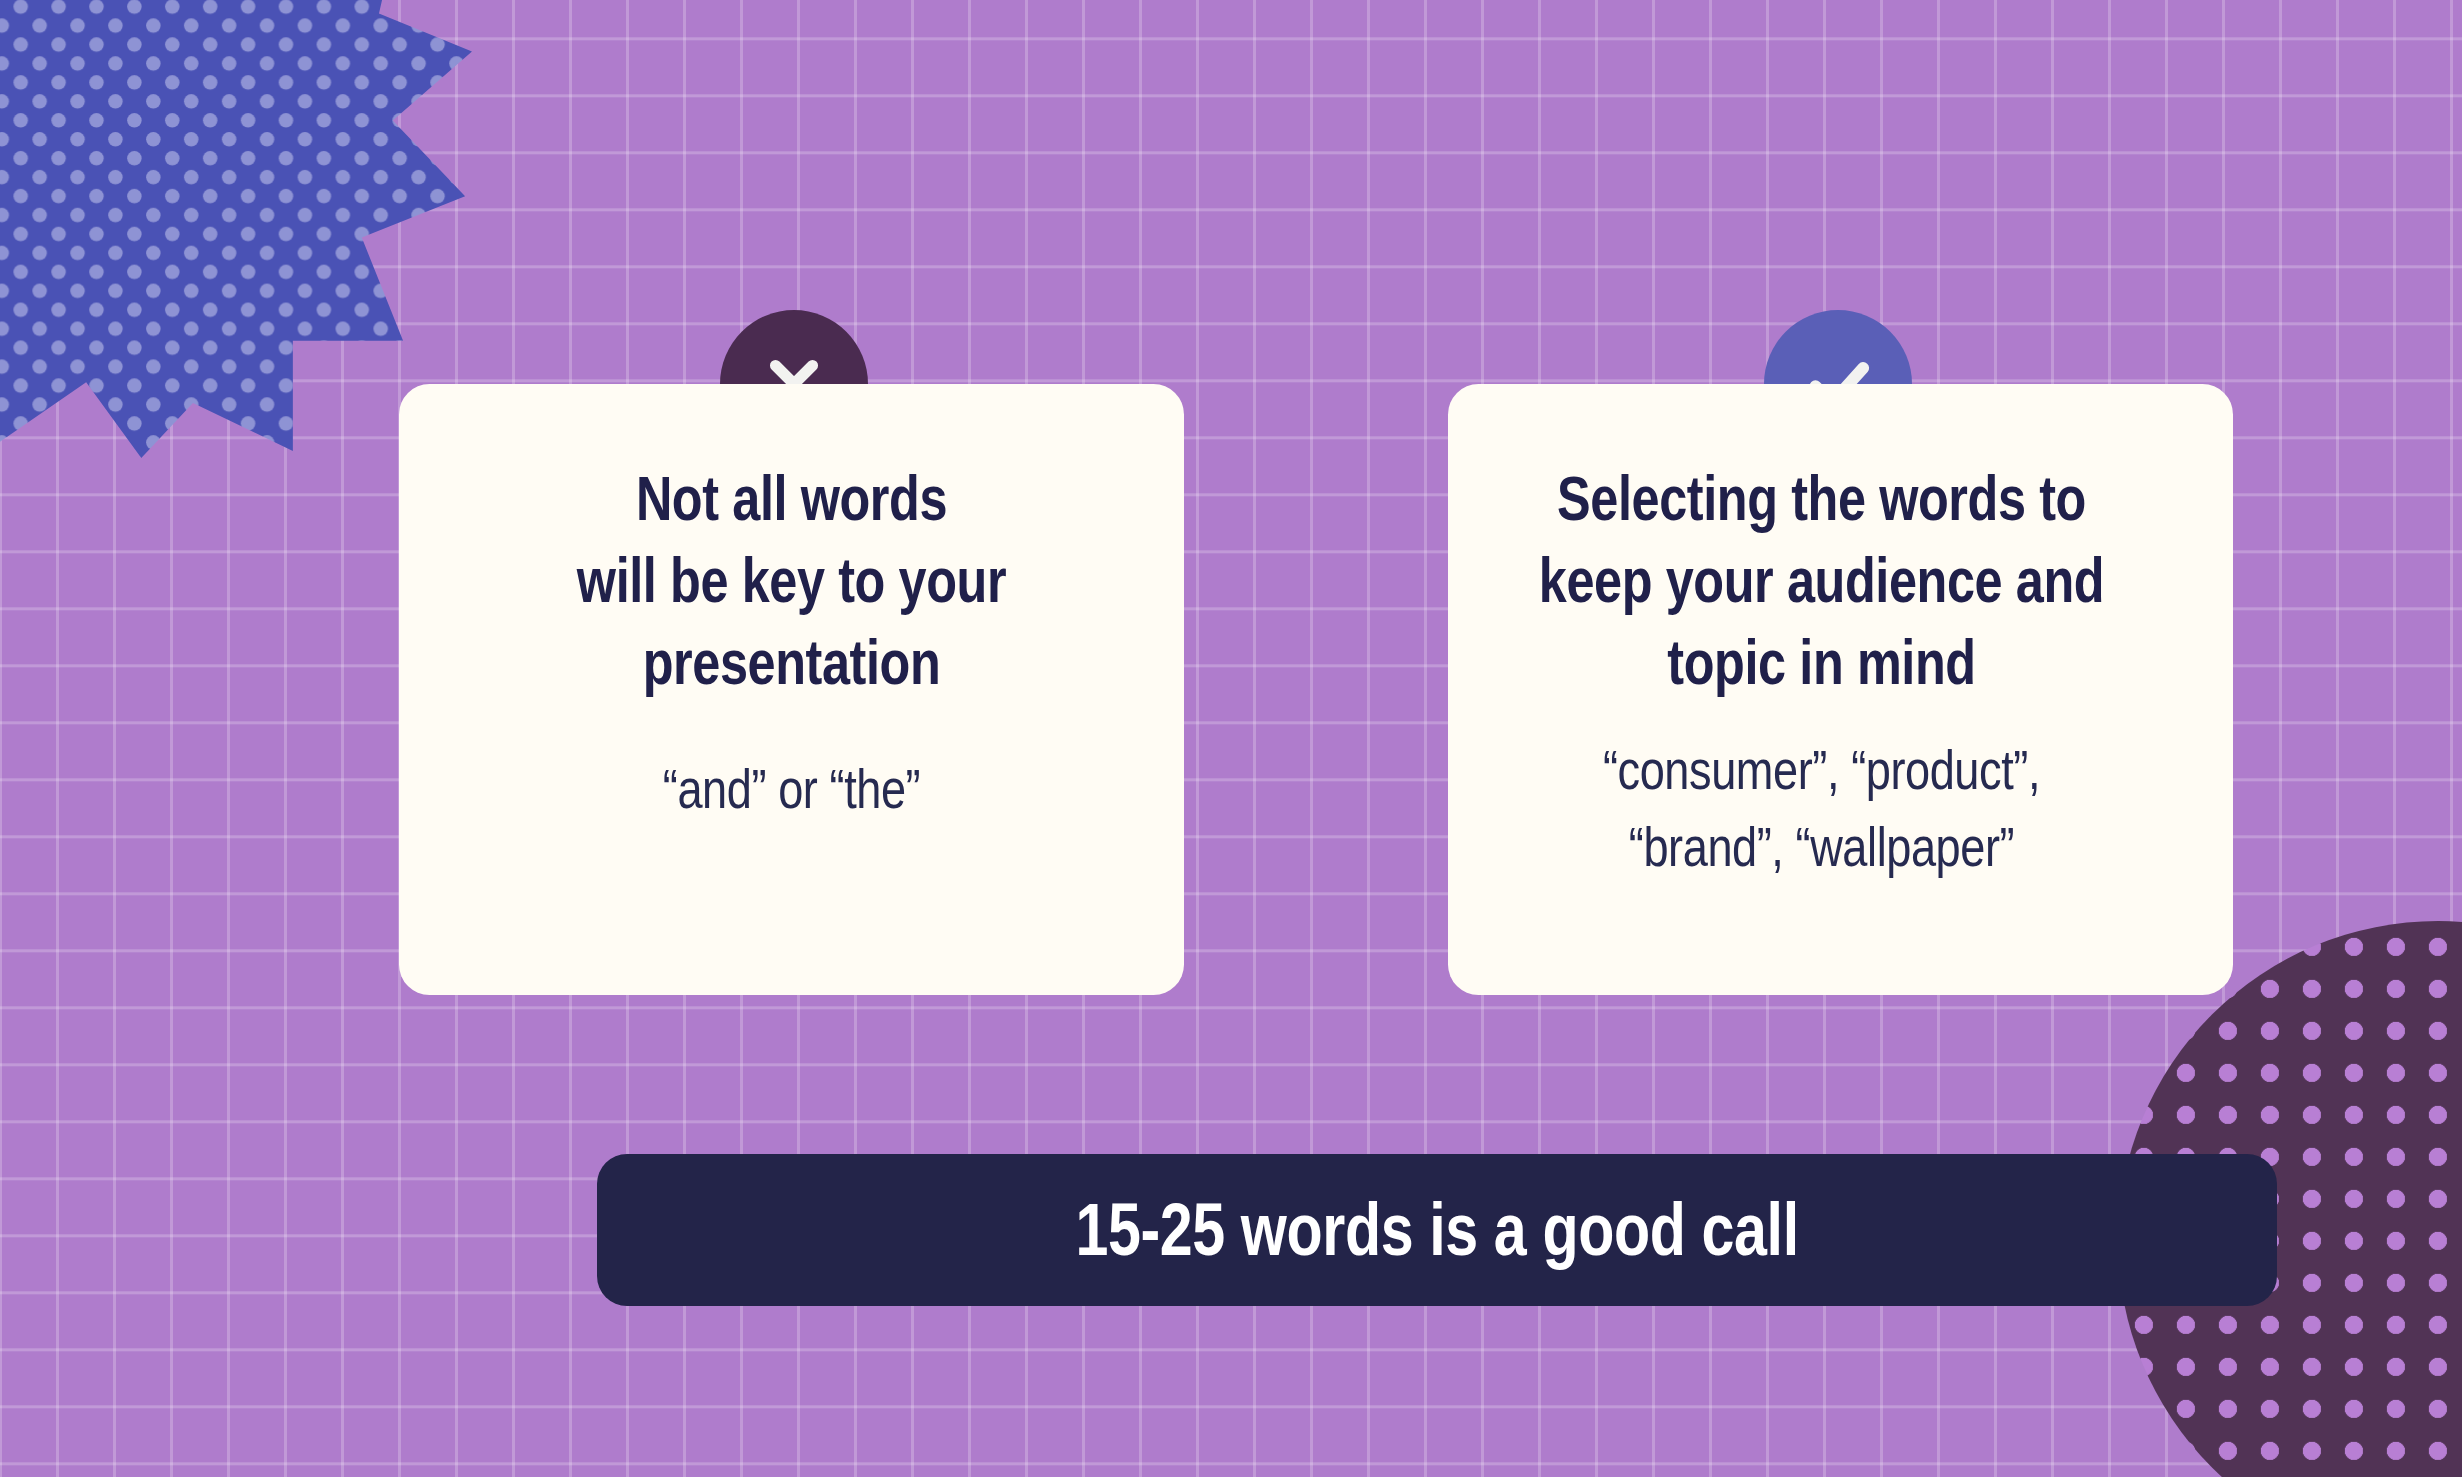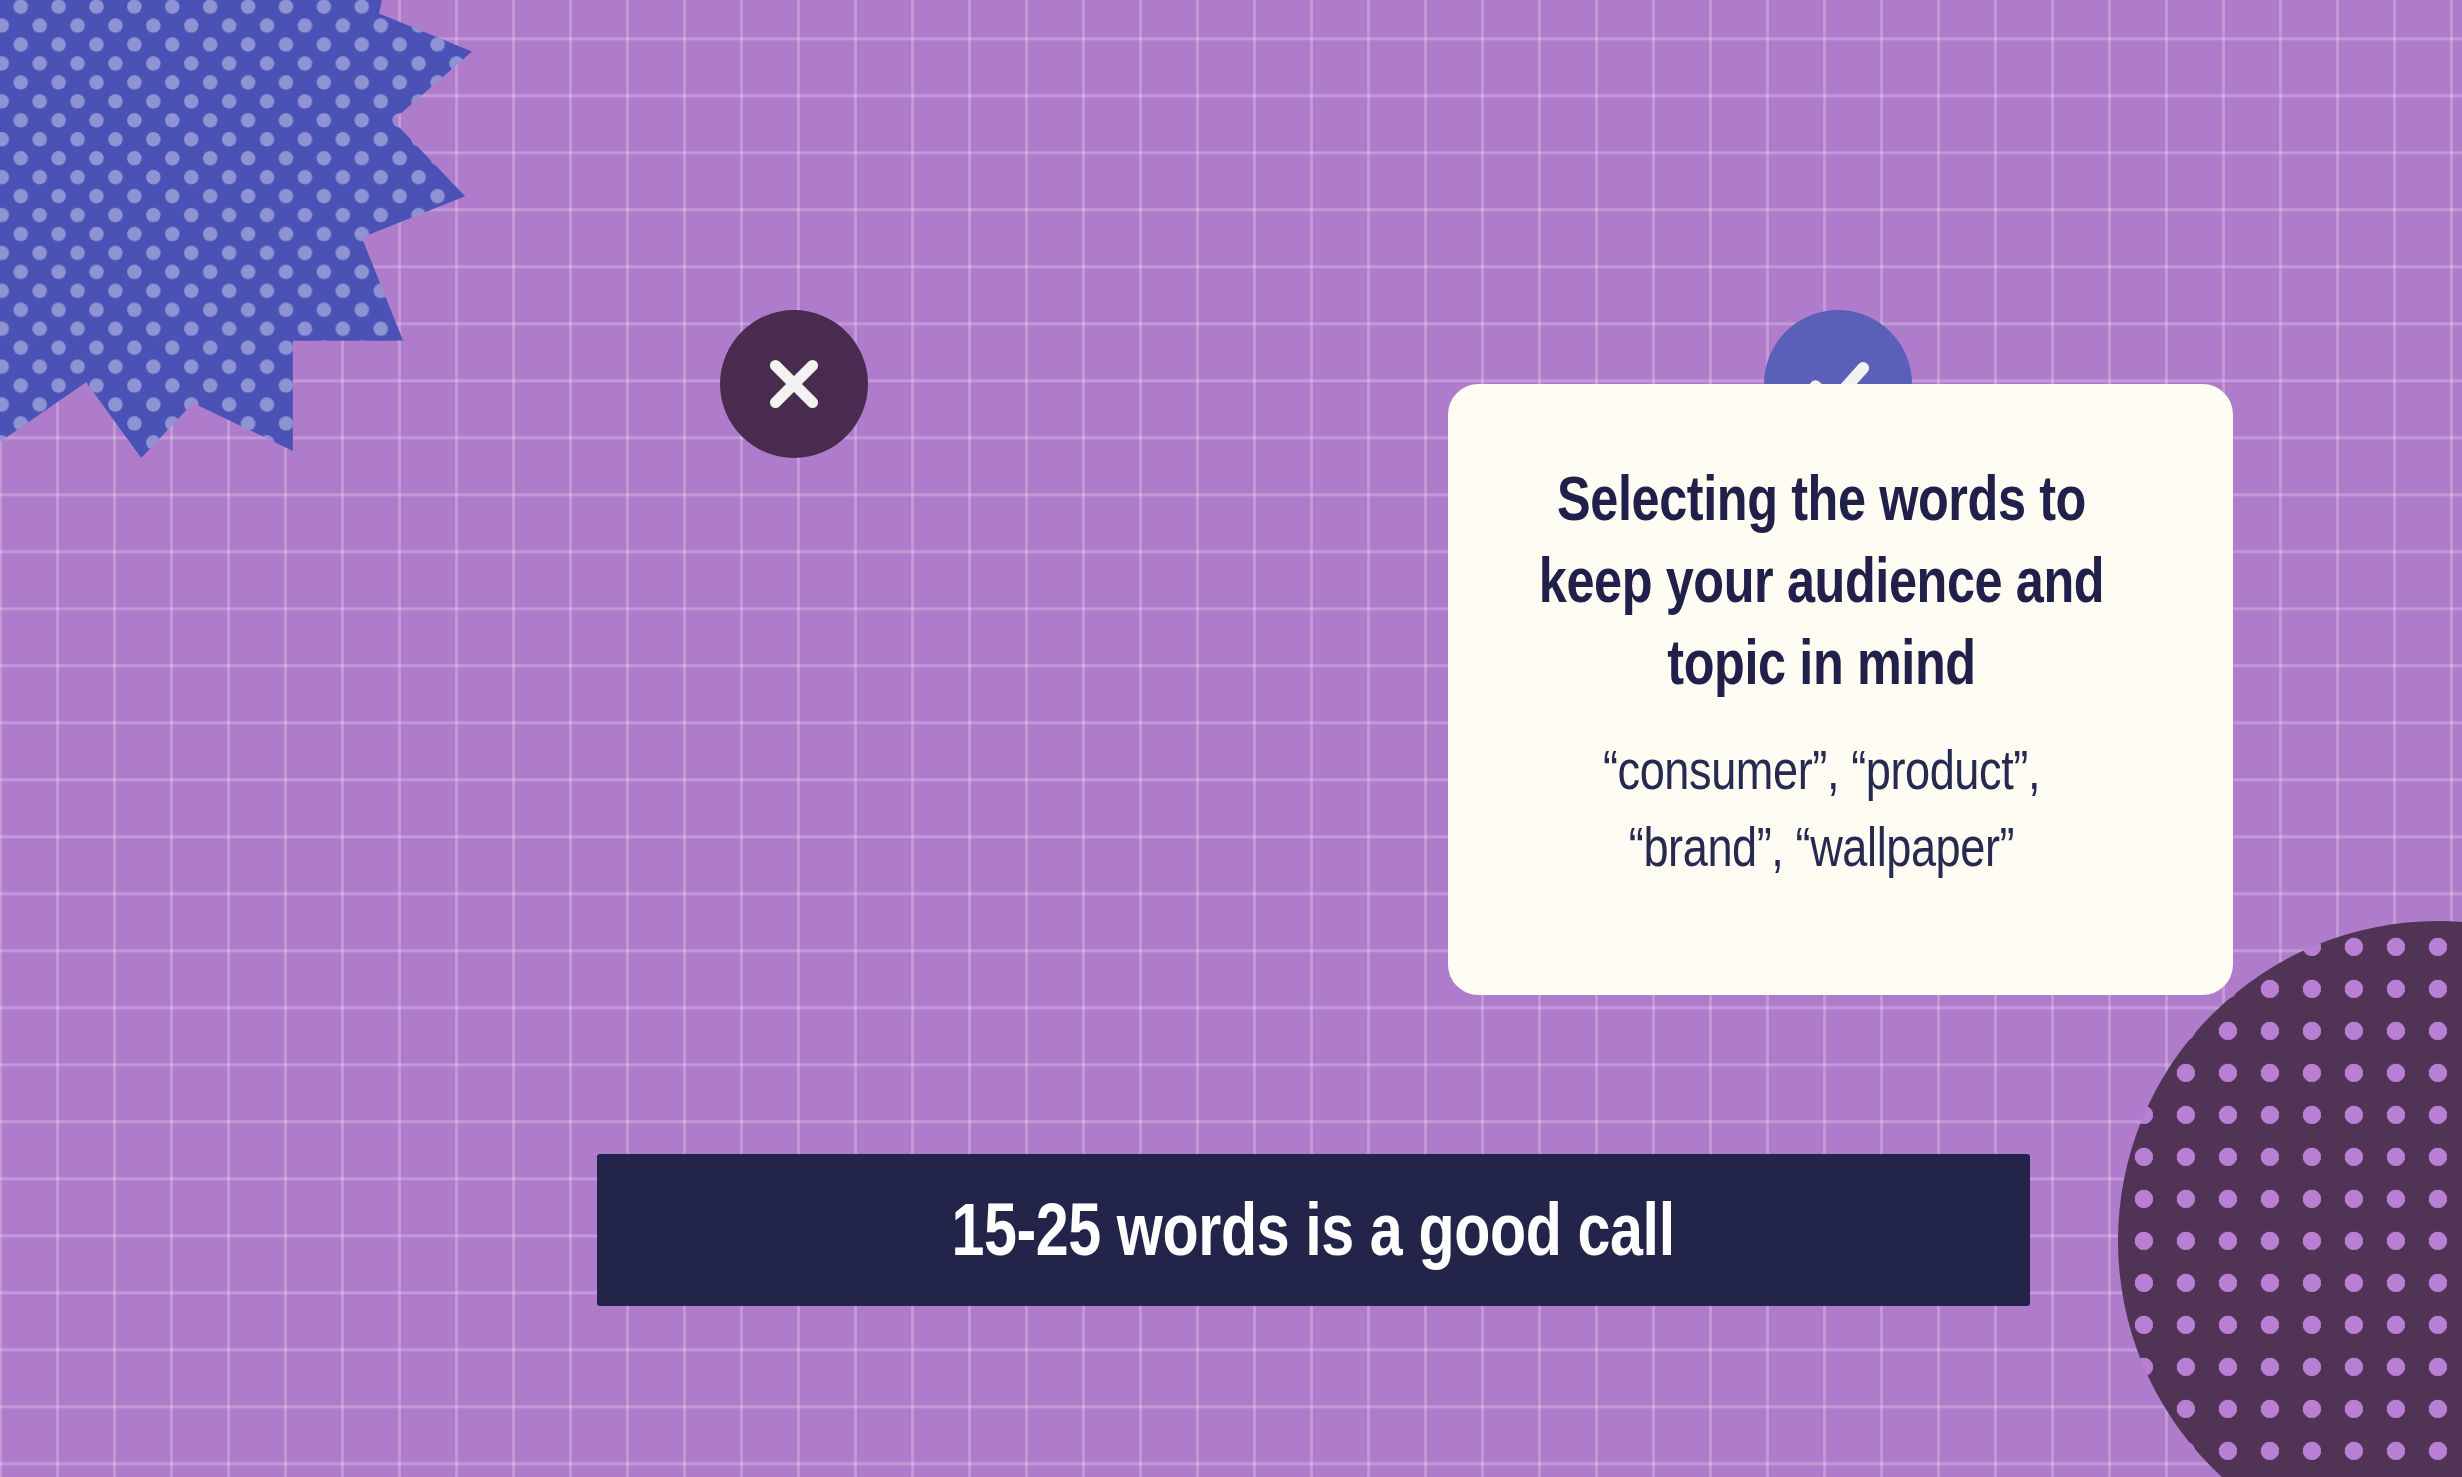--- a/index.html
+++ b/index.html
@@ -105,24 +105,24 @@
   }
   .badge.cross { left: 720px; background: #4A2B50; }
   .badge.check { left: 1764px; background: #5A5FB7; }
   .badge svg { display: block; }
 
   
   .banner {
     position: absolute;
     left: 597px;
     top: 1154px;
-    width: 1433px;
+    width: 1680px;
     height: 152px;
     background: #232449;
-    border-radius: 3px;
+    border-radius: 30px;
     display: flex;
     align-items: center;
     justify-content: center;
   }
   .banner-text {
     color: #FFFFFF;
     font-size: 74px;
     font-weight: 700;
     letter-spacing: -0.5px;
     line-height: 1;
@@ -161,20 +161,26 @@
   </div>
 
   <div class="badge check">
     <span>
       <svg width="79" height="79" viewBox="0 0 24 24" aria-hidden="true">
         <path d="M5 12.5 L10 17.5 L19.5 7" fill="none" stroke="#F2F2F0" stroke-width="3.6" stroke-linecap="round" stroke-linejoin="round"></path>
       </svg>
     </span>
   </div>
 
+  <div class="card left">
+    <p class="card-heading">Not all words
+will be key to your
+presentation</p>
+    <p class="card-sub">“and” or “the”</p>
+  </div>
 
   <div class="card right">
     <p class="card-heading">Selecting the words to
 keep your audience and
 topic in mind</p>
     <p class="card-sub">“consumer”, “product”,
 “brand”, “wallpaper”</p>
   </div>
 
   <div class="banner">

